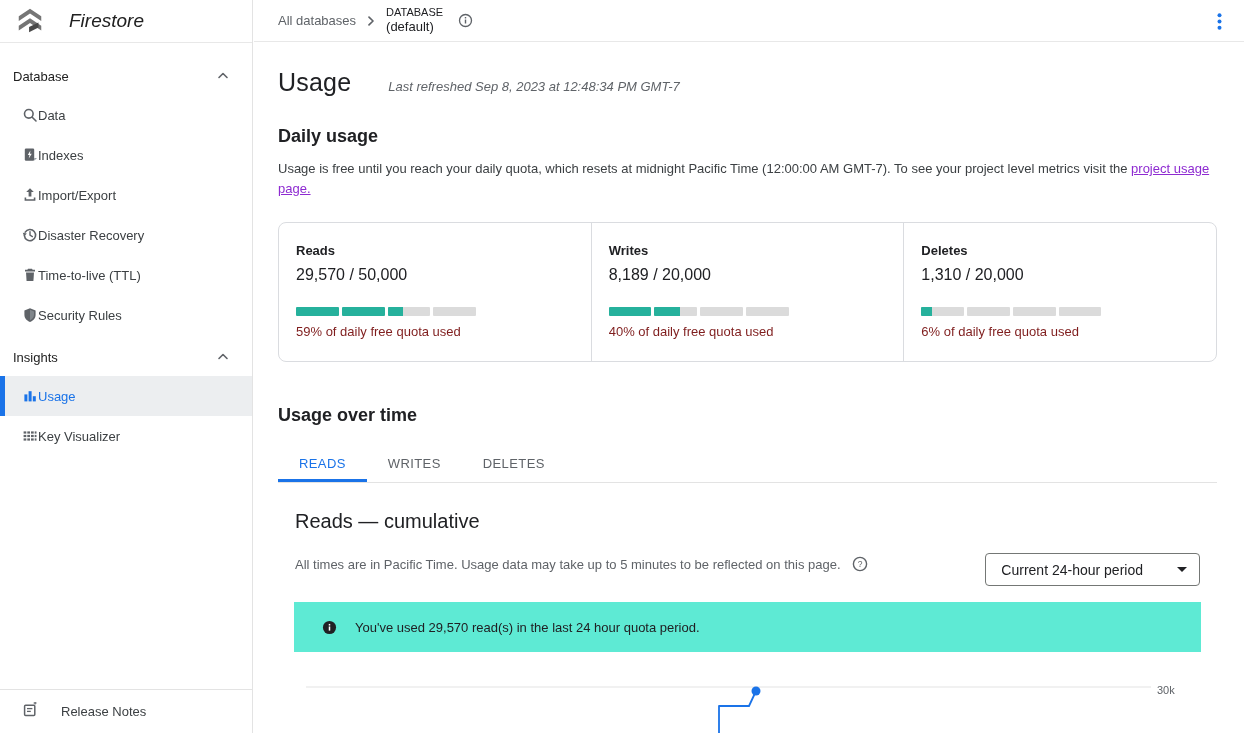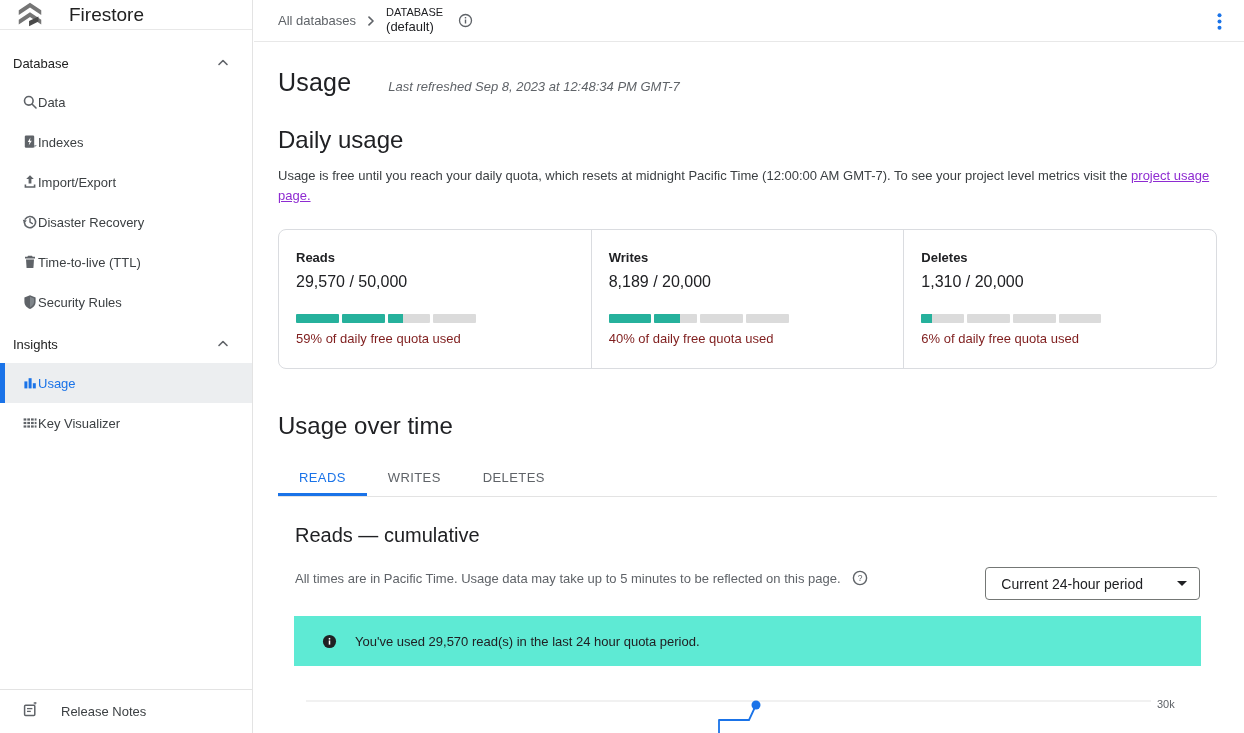--- a/index.html
+++ b/index.html
@@ -2,22 +2,22 @@
 <html><head>
 <meta charset="utf-8">
 <style>
   * { box-sizing: border-box; margin: 0; padding: 0; }
   html, body { width: 1244px; height: 733px; overflow: hidden; background: #fff;
     font-family: "Liberation Sans", sans-serif; color: #202124; }
 
   
   .sidebar { position: fixed; left: 0; top: 0; bottom: 0; width: 253px;
     border-right: 1px solid #e3e3e3; background: #fff; z-index: 5; }
-  .logo-row { height: 30px; border-bottom: 1px solid #e8e8e8; display: flex;
-    align-items: center; padding-left: 15px; }
+  .logo-row { height: 43px; border-bottom: 1px solid #e8e8e8; display: flex;
+    align-items: center; padding-left: 15px; font-style: italic; }
   .logo-row .app-title { margin-left: 24px; font-size: 19px; color: #212121; }
   .nav { padding-top: 14px; }
   .section-header { height: 38px; display: flex; align-items: center;
     justify-content: space-between; padding: 0 22px 0 13px; font-size: 13px; color: #212121; }
   .nav-item { height: 40px; display: flex; align-items: center; padding-left: 22px;
     font-size: 13px; color: #3c4043; cursor: pointer; }
   .nav-item .nav-icon { width: 16px; height: 16px; flex: 0 0 16px; display: flex;
     align-items: center; justify-content: center; }
   .nav-item .nav-label { }
   .nav-item.active { background: #eceef0; border-left: 5px solid #1a73e8;
@@ -39,21 +39,21 @@
   .crumb-info { margin-left: 15px; display: flex; cursor: pointer; }
   .topbar-menu { position: absolute; right: 11px; top: 7px; width: 28px; height: 28px;
     display: flex; align-items: center; justify-content: center; cursor: pointer; }
 
   .content { padding-left: 24px; width: 963px; }
 
   .page-title-row { margin-top: 26px; display: flex; align-items: baseline; }
   .page-title { font-size: 25px; font-weight: 500; color: #202124; letter-spacing: 0.2px; }
   .refresh-note { margin-left: 37px; font-size: 13px; font-style: italic; color: #5f6368; }
 
-  .h2 { font-size: 24px; font-weight: 400; color: #202124; }
+  .h2 { font-size: 18px; font-weight: 700; color: #202124; }
   .daily-title { margin-top: 29px; }
   .daily-desc { margin-top: 12px; font-size: 13px; line-height: 20px; color: #3c4043; width: 939px; }
   .daily-desc a { color: #8e2bd1; cursor: pointer; text-decoration: underline; }
 
   .quota-card { margin-top: 23px; width: 939px; border: 1px solid #dadce0;
     border-radius: 8px; display: flex; }
   .quota-col { flex: 1; padding: 20px 16px 22px 17px; }
   .quota-col + .quota-col { border-left: 1px solid #dadce0; }
   .q-title { font-size: 13px; font-weight: 700; color: #202124; }
   .q-value { margin-top: 8px; font-size: 16px; color: #202124; }

